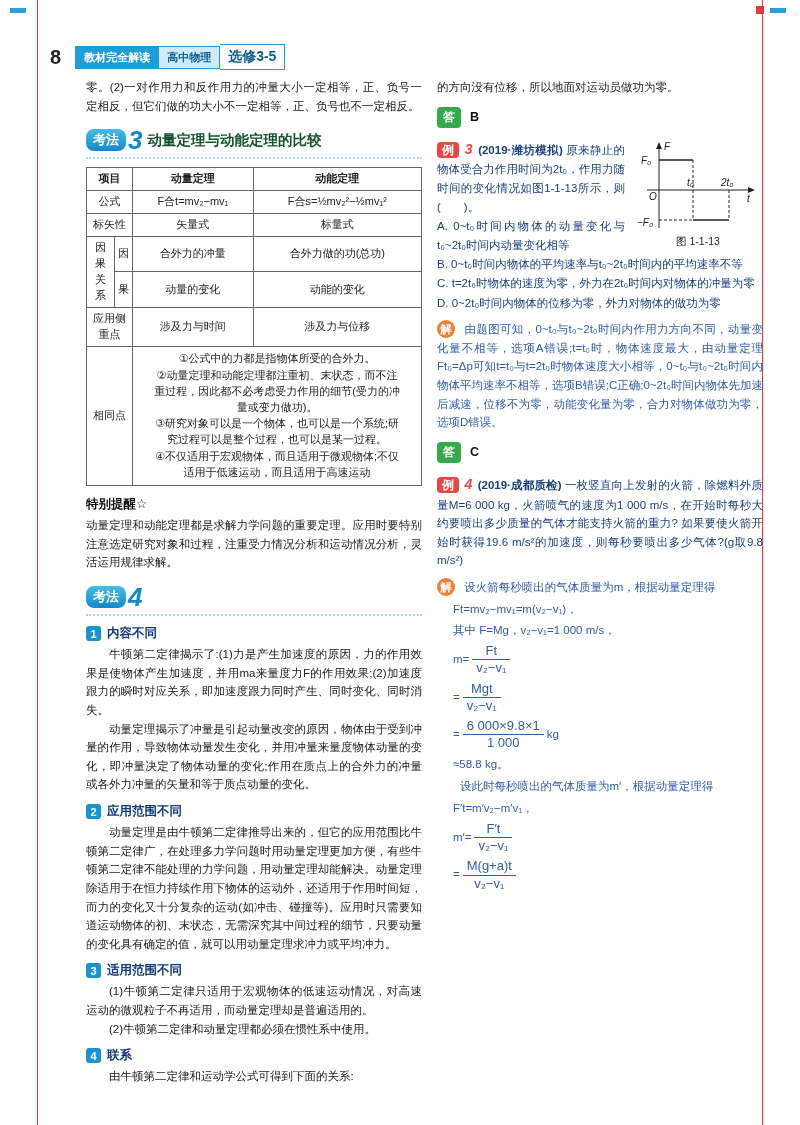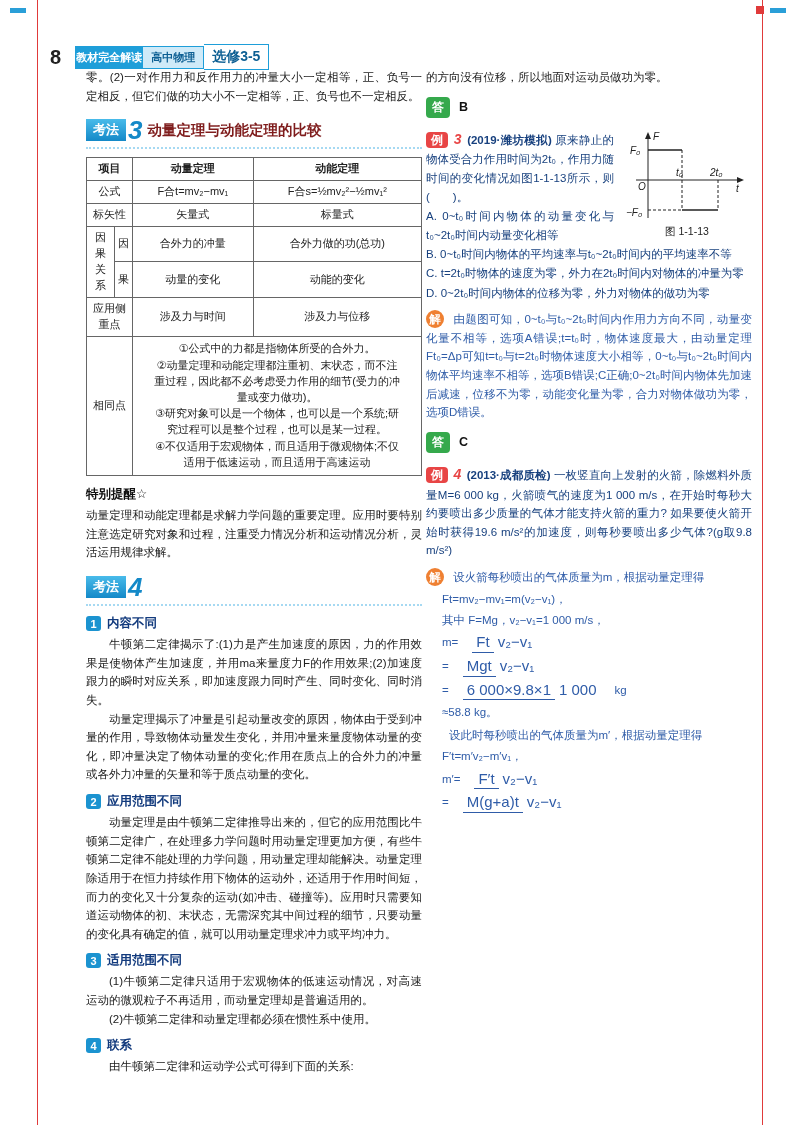--- a/index.html
+++ b/index.html
@@ -10,35 +10,35 @@
   .trim{position:absolute;top:0;bottom:0;width:1px;background:#e03a3a;}
   .trim-l{left:37px;} .trim-r{right:37px;}
   .mark{position:absolute;}
   .mark-tl{left:10px;top:8px;width:16px;height:5px;background:#2a9fd8;}
   .mark-tr1{right:14px;top:8px;width:16px;height:5px;background:#2a9fd8;}
   .mark-tr2{right:36px;top:6px;width:8px;height:8px;background:#e03a3a;}
 
   
   .hdr{position:absolute;left:50px;top:44px;display:flex;align-items:center;gap:0;}
   .pagenum{font-size:20px;font-weight:bold;margin-right:14px;color:#222;}
-  .brand{background:#1e9ed9;color:#fff;font-size:11px;font-weight:bold;padding:3px 0;border:1px solid #1e9ed9;}
+  .brand{background:#1e9ed9;color:#fff;font-size:11px;font-weight:bold;padding:3px 8px;border:1px solid #1e9ed9;}
   .subj{background:#cfeaf8;color:#0d5f93;font-size:11px;font-weight:bold;padding:3px 8px;border:1px solid #1e9ed9;border-left:none;}
   .edition{background:#fff;color:#0d5f93;font-size:14px;font-weight:bold;padding:3px 8px;border:1px solid #1e9ed9;border-left:none;}
 
-  .columns{position:absolute;left:86px;top:68px;display:flex;gap:4px;}
+  .columns{position:absolute;left:86px;top:78px;display:flex;gap:15px;}
   .col-left{width:336px;} .col-right{width:326px;}
 
   .body-text{font-size:11.5px;line-height:1.62;text-align:justify;margin:0;color:#202020;}
 
   
   .kaofa{display:flex;align-items:center;margin:12px 0 8px;border-bottom:2px dotted #a6d9f2;padding-bottom:4px;}
   .kaofa-tag{background:linear-gradient(#49bbea,#1489c8);color:#fff;font-weight:bold;font-size:13px;
-             padding:2px 7px;border-radius:0;flex-shrink:0;}
+             padding:2px 7px;border-radius:8px;flex-shrink:0;}
   .kaofa-num{font-size:26px;font-weight:bold;font-style:italic;color:#1489c8;margin:0 5px 0 2px;line-height:1;flex-shrink:0;}
-  .kaofa-title{font-size:14.5px;font-weight:bold;color:#7f1d1d;}
+  .kaofa-title{font-size:14.5px;font-weight:bold;color:#14532d;}
 
   
   table.cmp{border-collapse:collapse;width:100%;font-size:11px;color:#222;margin:2px 0 4px;}
   table.cmp th,table.cmp td{border:1px solid #666;padding:3px 3px;text-align:center;vertical-align:middle;line-height:1.45;}
   table.cmp th{font-weight:bold;}
   td.same-cell{text-align:left;}
   .same-item{margin:1px 16px;}
 
   .note-title{font-weight:bold;font-size:12.5px;margin:10px 0 3px;color:#111;}
 
@@ -64,21 +64,21 @@
   .figure-wrap{float:right;width:130px;margin:0 0 4px 8px;text-align:center;}
   .figure-wrap svg{display:block;margin:0 auto;}
   .fig-caption{font-size:10.5px;color:#222;margin-top:1px;}
 
   .sol{clear:both;font-size:11.5px;line-height:1.62;text-align:justify;margin:8px 0 0;}
   .sol-tag{display:inline-block;background:#ef8032;color:#fff;width:18px;height:18px;border-radius:50%;
            text-align:center;line-height:18px;font-size:11.5px;font-weight:bold;margin-right:6px;}
   .sol-body{color:#2f5ca8;}
   .sol-para{font-size:11.5px;line-height:1.62;text-align:justify;margin:3px 0 0;color:#2f5ca8;text-indent:2em;}
   .math-line{font-size:11.5px;color:#2f5ca8;margin:4px 0 4px 16px;line-height:1.5;}
-  .frac{display:inline-flex;vertical-align:middle;text-align:center;margin:0 14px;font-size:15px;line-height:1.25;}
+  .frac{display:inline-flex;flex-direction:column;vertical-align:middle;text-align:center;margin:0 3px;font-size:13px;line-height:1.25;}
   .fnum{border-bottom:1px solid #2f5ca8;padding:0 4px;}
   .fden{padding:0 4px;}
   .fig-label-i{font-size:10px;font-style:italic;fill:#222;}
 </style>
 </head>
 <body>
 
 <div class="page">
   <div class="trim trim-l"></div>
   <div class="trim trim-r"></div>
@@ -238,21 +238,21 @@
 
       <div class="answer">
         <span class="ans-tag">答</span>
         <span class="ans-val">C</span>
       </div>
 
       <div class="example">
         <p class="ex-text">
           <span class="ex-tag">例</span>
           <span class="ex-num">4</span>
-          <span class="ex-source">(2013·成都质检)</span>
+          <span class="ex-source">(2019·成都质检)</span>
           <span>一枚竖直向上发射的火箭，除燃料外质量M=6 000 kg，火箭喷气的速度为1 000 m/s，在开始时每秒大约要喷出多少质量的气体才能支持火箭的重力? 如果要使火箭开始时获得19.6 m/s²的加速度，则每秒要喷出多少气体?(g取9.8 m/s²)</span>
         </p>
       </div>
 
       <div>
         <p class="sol">
           <span class="sol-tag">解</span>
           <span class="sol-body">设火箭每秒喷出的气体质量为m，根据动量定理得</span>
         </p>
         <div class="math-line">Ft=mv₂−mv₁=m(v₂−v₁)，</div>

